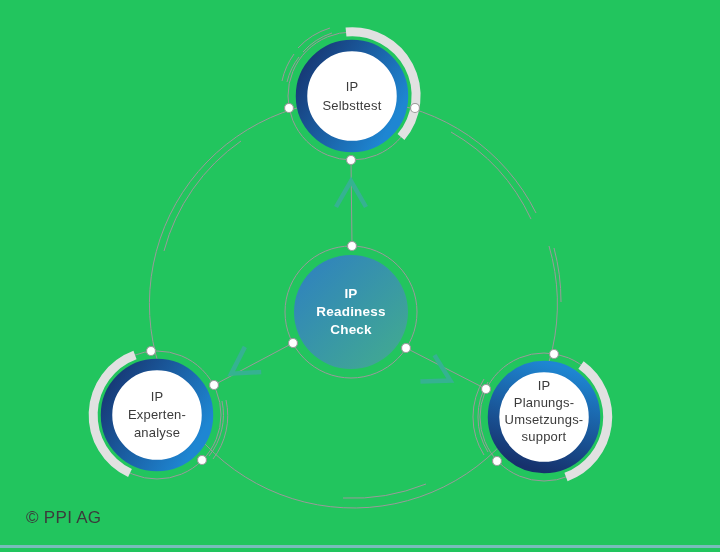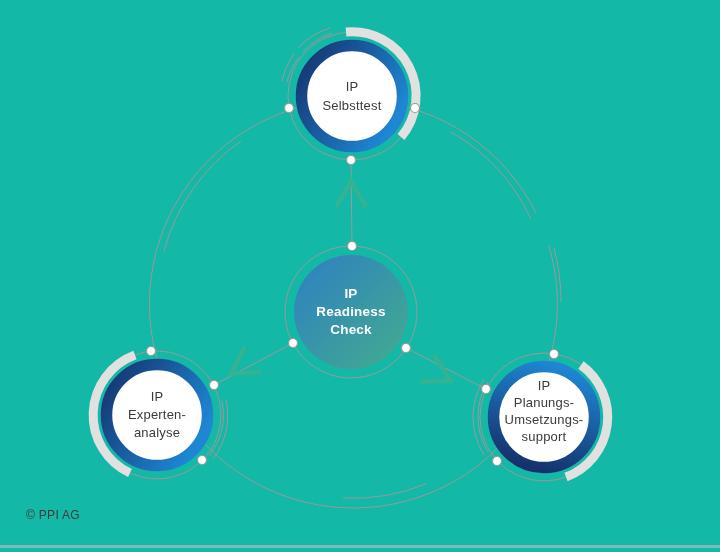--- a/index.html
+++ b/index.html
@@ -1,37 +1,37 @@
 <!DOCTYPE html>
 <html><head>
 <meta charset="utf-8">
 <style>
   html,body { margin:0; padding:0; background:#ffffff; }
   .stage {
     position:relative;
     width:720px; height:552px;
-    background:#14b8a6;
+    background:#22c55e;
     overflow:hidden;
     font-family:"Liberation Sans", sans-serif;
   }
   svg text {
     font-family:"Liberation Sans", sans-serif;
     fill:#3b3b3b;
     font-size:13px;
     letter-spacing:0.2px;
   }
   svg text.center-label {
     fill:#ffffff;
     font-weight:bold;
     font-size:13.5px;
   }
   .copyright {
     position:absolute;
     left:26px; top:508px;
-    font-size:12px;
+    font-size:17px;
     color:#3b3b3b;
     letter-spacing:0.3px;
   }
   .bottom-bar {
     position:absolute;
     left:0; top:545px;
     width:720px; height:3px;
   }
 </style>
 </head>

